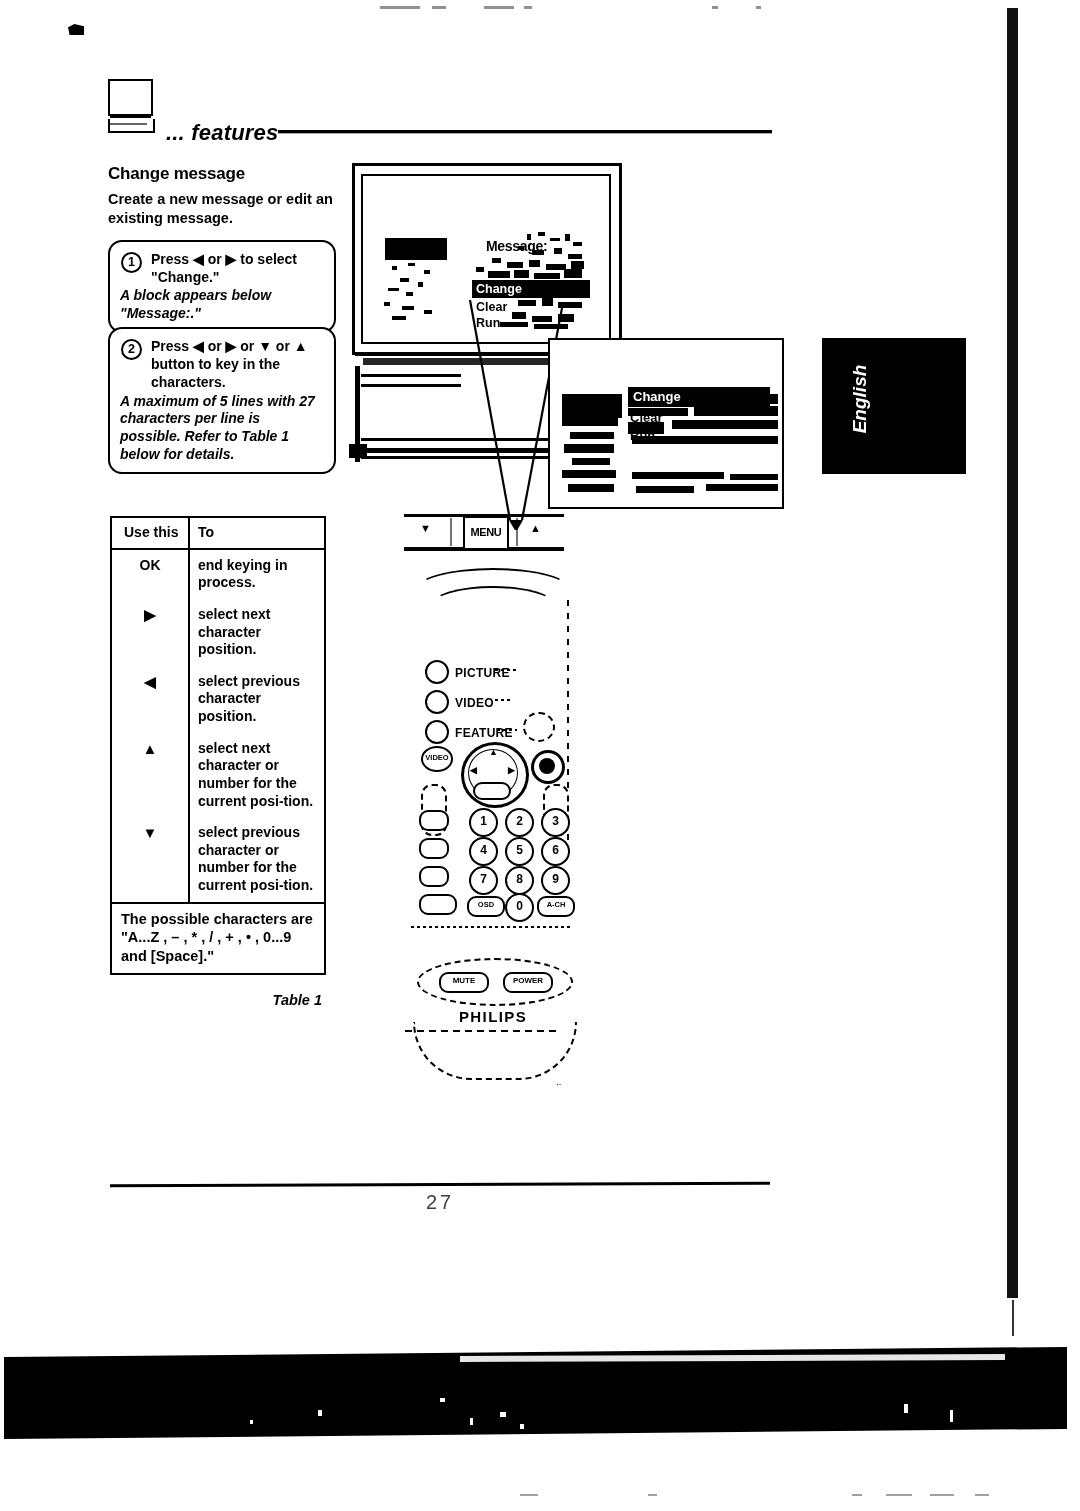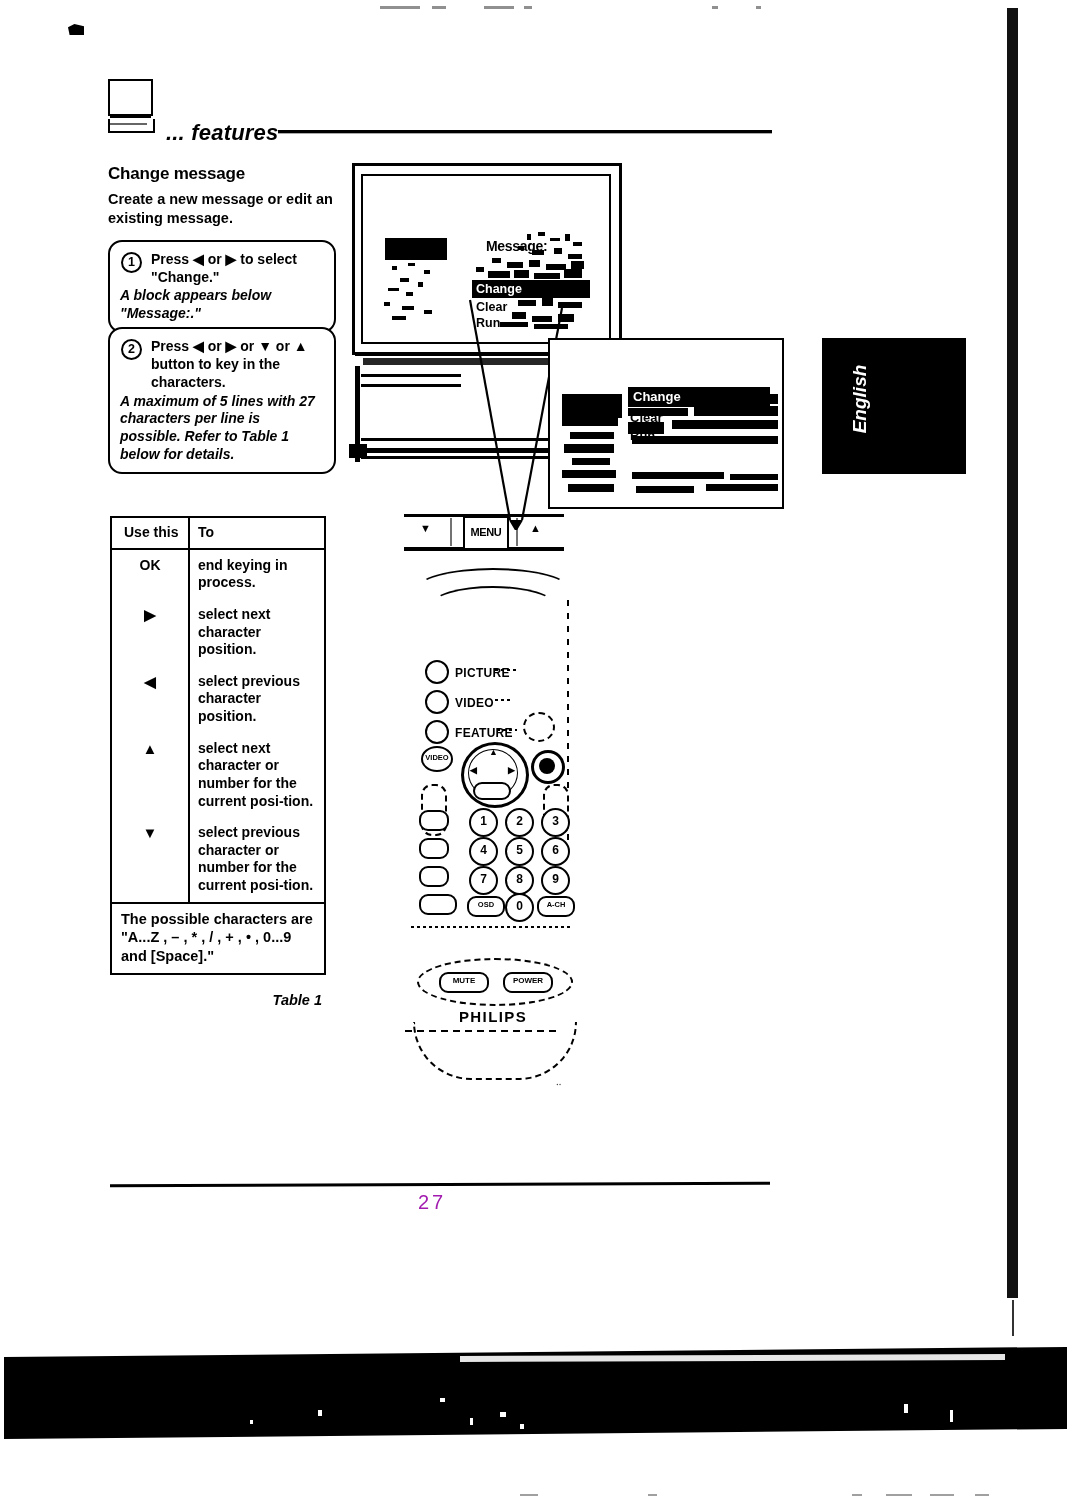--- a/index.html
+++ b/index.html
@@ -139,22 +139,22 @@
   .rm-tick{position:absolute;left:556px;top:1074px;font-size:10px;color:#333;}
 
   
   .eng-tab{position:absolute;left:822px;top:338px;width:144px;height:136px;background:#000;}
   .eng-tab span{position:absolute;left:-30px;top:50px;width:136px;text-align:center;color:#fff;
     font-size:19px;font-style:italic;font-weight:bold;transform:rotate(-90deg);}
 
   
   .foot-rule{position:absolute;left:110px;top:1183px;width:660px;height:3px;background:#000;
     transform:skewY(-0.22deg);}
-  .pagenum{position:absolute;left:102px;top:1191px;width:660px;text-align:center;font-size:20px;
-    letter-spacing:3px;color:#a21caf;}
+  .pagenum{position:absolute;left:110px;top:1191px;width:660px;text-align:center;font-size:20px;
+    letter-spacing:3px;color:#404040;}
 </style>
 </head>
 <body>
 
 <div class="page">
 
   <div class="scan-mark-tl"></div>
   <div class="scan-bar-right"></div>
   <div class="edge-line-right"></div>
   <div class="top-dust" style="left:380px;width:40px;"></div>

